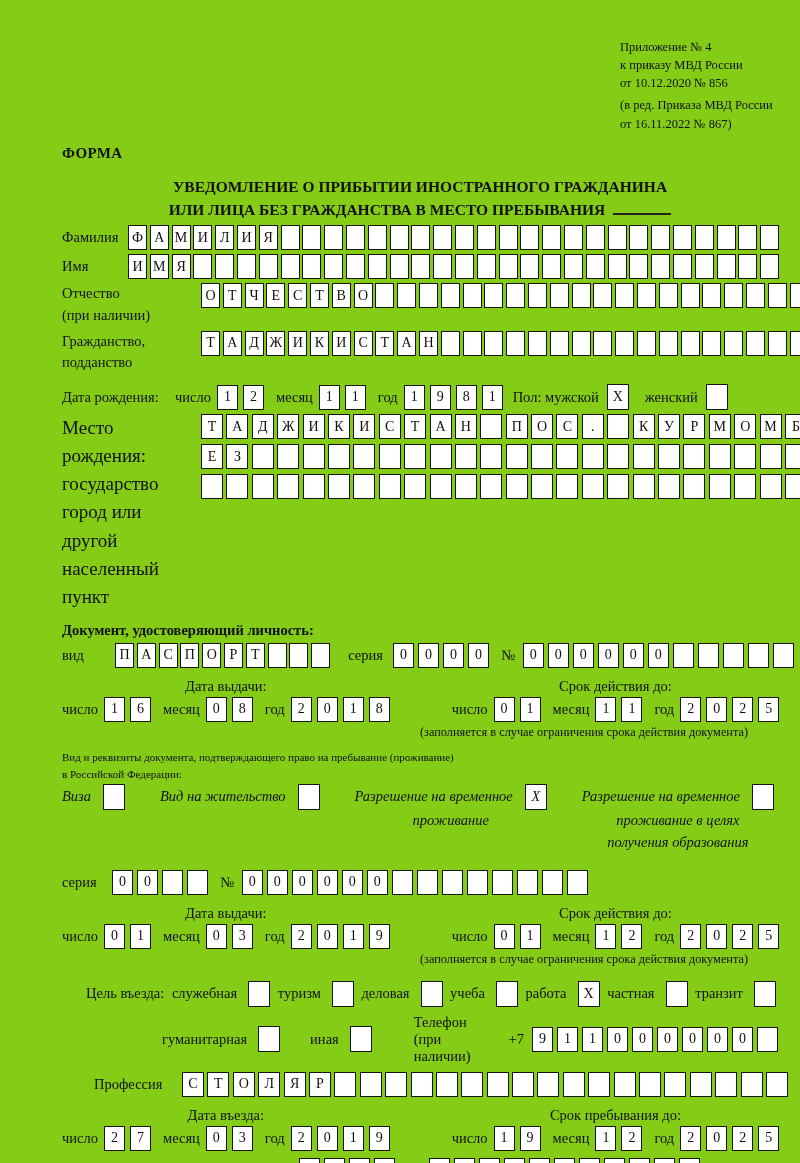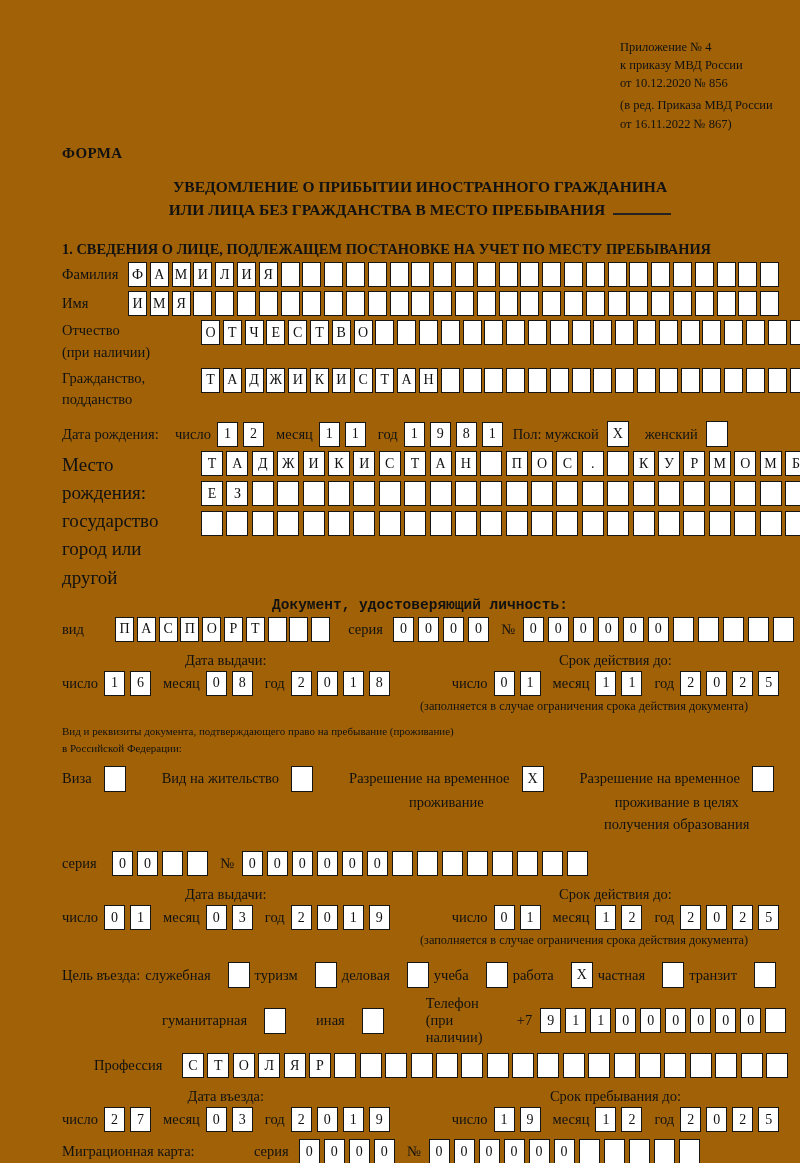--- a/index.html
+++ b/index.html
@@ -1,18 +1,18 @@
 <!DOCTYPE html>
 <html><head>
 <meta charset="utf-8">
 <style>
   * { box-sizing: border-box; }
   html,body { margin:0; padding:0; background:#888; }
   .page {
-    width:800px; height:1163px; margin:0 auto; background:#a16207;
+    width:800px; height:1163px; margin:0 auto; background:#84cc16;
     font-family:"Liberation Serif", serif; color:#111;
     padding:38px 22px 0 62px; overflow:hidden; position:relative;
   }
   
   .header-note { margin-left:558px; font-size:12.5px; line-height:1.45; }
   .header-note .hgap { height:4px; }
   .forma { font-weight:bold; font-size:15px; margin:12px 14px 0 0; letter-spacing:0.4px; }
   
   .title { text-align:center; font-weight:bold; font-size:15.5px; line-height:1.5; margin-top:13px; }
   .blank-line { display:inline-block; width:58px; border-bottom:2px solid #222; height:0.9em; margin-left:8px; }
@@ -44,41 +44,41 @@
   .dategroup .dlab:first-child { margin-left:0; }
   .sex-label { margin-left:10px; }
   .sex-box { margin-left:8px; }
   .female-label { margin-left:16px; }
   
   #row-birthplace { margin-top:4px; }
   #row-birthplace .lbl-col { width:103px; line-height:1.48; font-size:19px; flex-shrink:0; }
   .stack-rows .boxes { margin-top:5px; }
   .stack-rows .boxes:first-child { margin-top:0; }
   
-  .center-bold { text-align:center; font-weight:bold; font-size:14.5px; margin-top:5px;font-family:Liberation Mono, monospace; }
+  .center-bold { font-weight:bold; font-size:14.5px; margin-top:11px; }
   #row-doctype { margin-top:4px; }
   #row-doctype .lbl { width:53px; }
   .sn-lab1 { margin:0 10px 0 18px; }
   .sn-lab2 { margin:0 8px 0 12px; }
   
   .dates-row { display:flex; margin-top:10px; font-size:14.5px; }
   .dgroup .dcaption { text-align:center; margin-bottom:2px; }
   .dg-right { margin-left:62px; }
   .note-right { text-align:right; font-size:12.3px; margin-top:3px; padding-right:30px; }
   
   .intro { font-size:11px; line-height:1.6; margin-top:9px; }
-  .res-row { display:flex; justify-content:space-between; align-items:flex-start; margin-top:8px; font-size:14.5px; padding-right:4px; }
+  .res-row { display:flex; justify-content:space-between; align-items:flex-start; margin-top:0; font-size:14.5px; padding-right:4px;font-style:italic; }
   .res-item .rtop { display:flex; align-items:center; gap:12px; }
   .res-item .rline { text-align:center; line-height:1.5; }
   
   #row-permit-series { margin-top:16px; }
   #row-permit-series .lbl { width:50px; }
   
-  .purpose-row1 { display:flex; justify-content:space-between; align-items:center; margin-top:14px; font-size:14.5px; padding-right:2px; }
-  .p-item { display:flex; align-items:center; gap:17px; }
+  .purpose-row1 { display:flex; justify-content:space-between; align-items:center; margin-top:14px; font-size:14.5px; padding-right:2px;margin-left:24px; }
+  .p-item { display:flex; align-items:center; gap:11px; }
   .purpose-row2 { display:flex; align-items:center; margin-top:7px; font-size:14.5px; }
   .purpose-row2 { padding-left:100px; }
   .phone-label { margin-left:42px; }
   .phone-prefix { margin-left:34px; margin-right:8px; }
   
   #row-profession { margin-top:7px; }
   #row-profession .lbl { width:88px;margin-left:32px; }
   
   #row-migration { margin-top:7px; }
   #row-migration .lbl { width:192px; }
@@ -101,21 +101,20 @@
 
   <div class="forma">ФОРМА</div>
 
   <div class="title">
     <div>УВЕДОМЛЕНИЕ О ПРИБЫТИИ ИНОСТРАННОГО ГРАЖДАНИНА</div>
     <div>
       <span>ИЛИ ЛИЦА БЕЗ ГРАЖДАНСТВА В МЕСТО ПРЕБЫВАНИЯ</span><span class="blank-line"></span>
     </div>
   </div>
 
-  <div class="sec-heading">1. СВЕДЕНИЯ О ЛИЦЕ, ПОДЛЕЖАЩЕМ ПОСТАНОВКЕ НА УЧЕТ ПО МЕСТУ ПРЕБЫВАНИЯ</div>
 
   <div class="frow" id="row-surname">
     <span class="lbl">Фамилия</span>
     <span class="boxes cells-name">
         <span class="box">Ф</span>
         <span class="box">А</span>
         <span class="box">М</span>
         <span class="box">И</span>
         <span class="box">Л</span>
         <span class="box">И</span>
@@ -285,20 +284,21 @@
     <span class="boxes chk sex-box">
         <span class="box"></span>
       </span>
   </div>
 
   <div class="frow top" id="row-birthplace">
     <div class="lbl-col">
       <div>Место рождения:</div>
       <div>государство</div>
       <div>город или другой</div>
+      <div>населенный пункт</div>
     </div>
     <div class="stack-rows">
       <div class="boxes cells-24">
           <span class="box">Т</span>
           <span class="box">А</span>
           <span class="box">Д</span>
           <span class="box">Ж</span>
           <span class="box">И</span>
           <span class="box">К</span>
           <span class="box">И</span>

